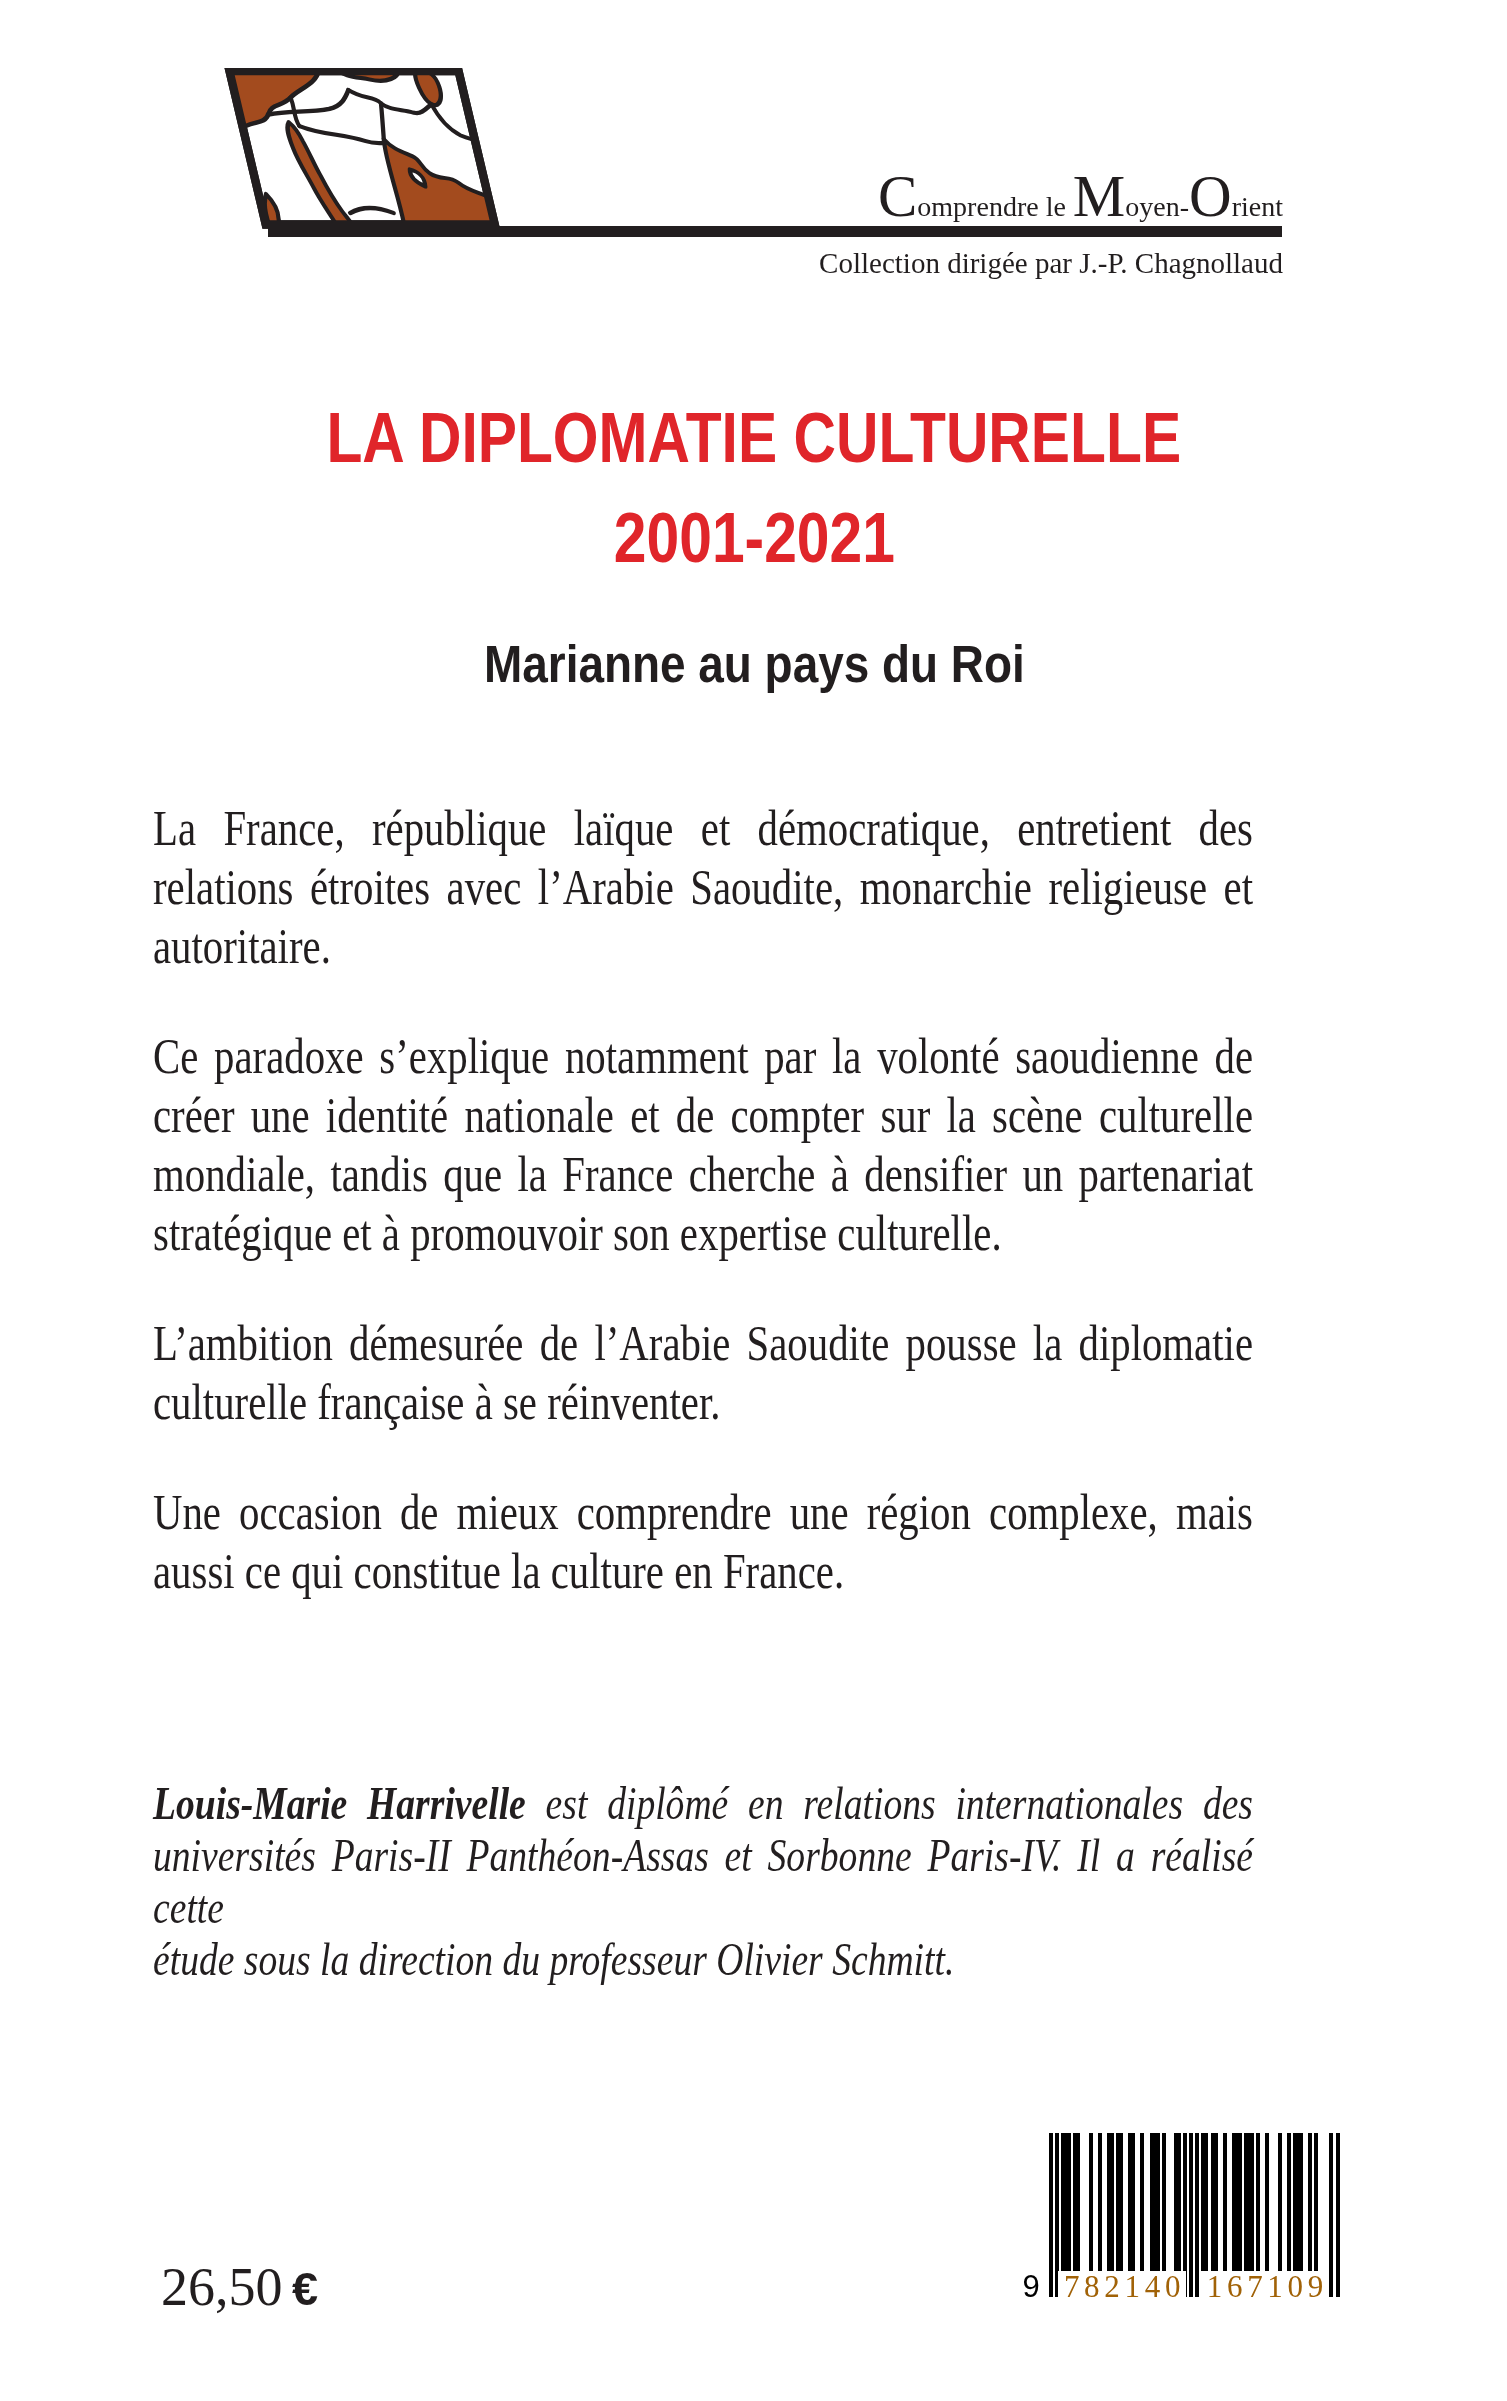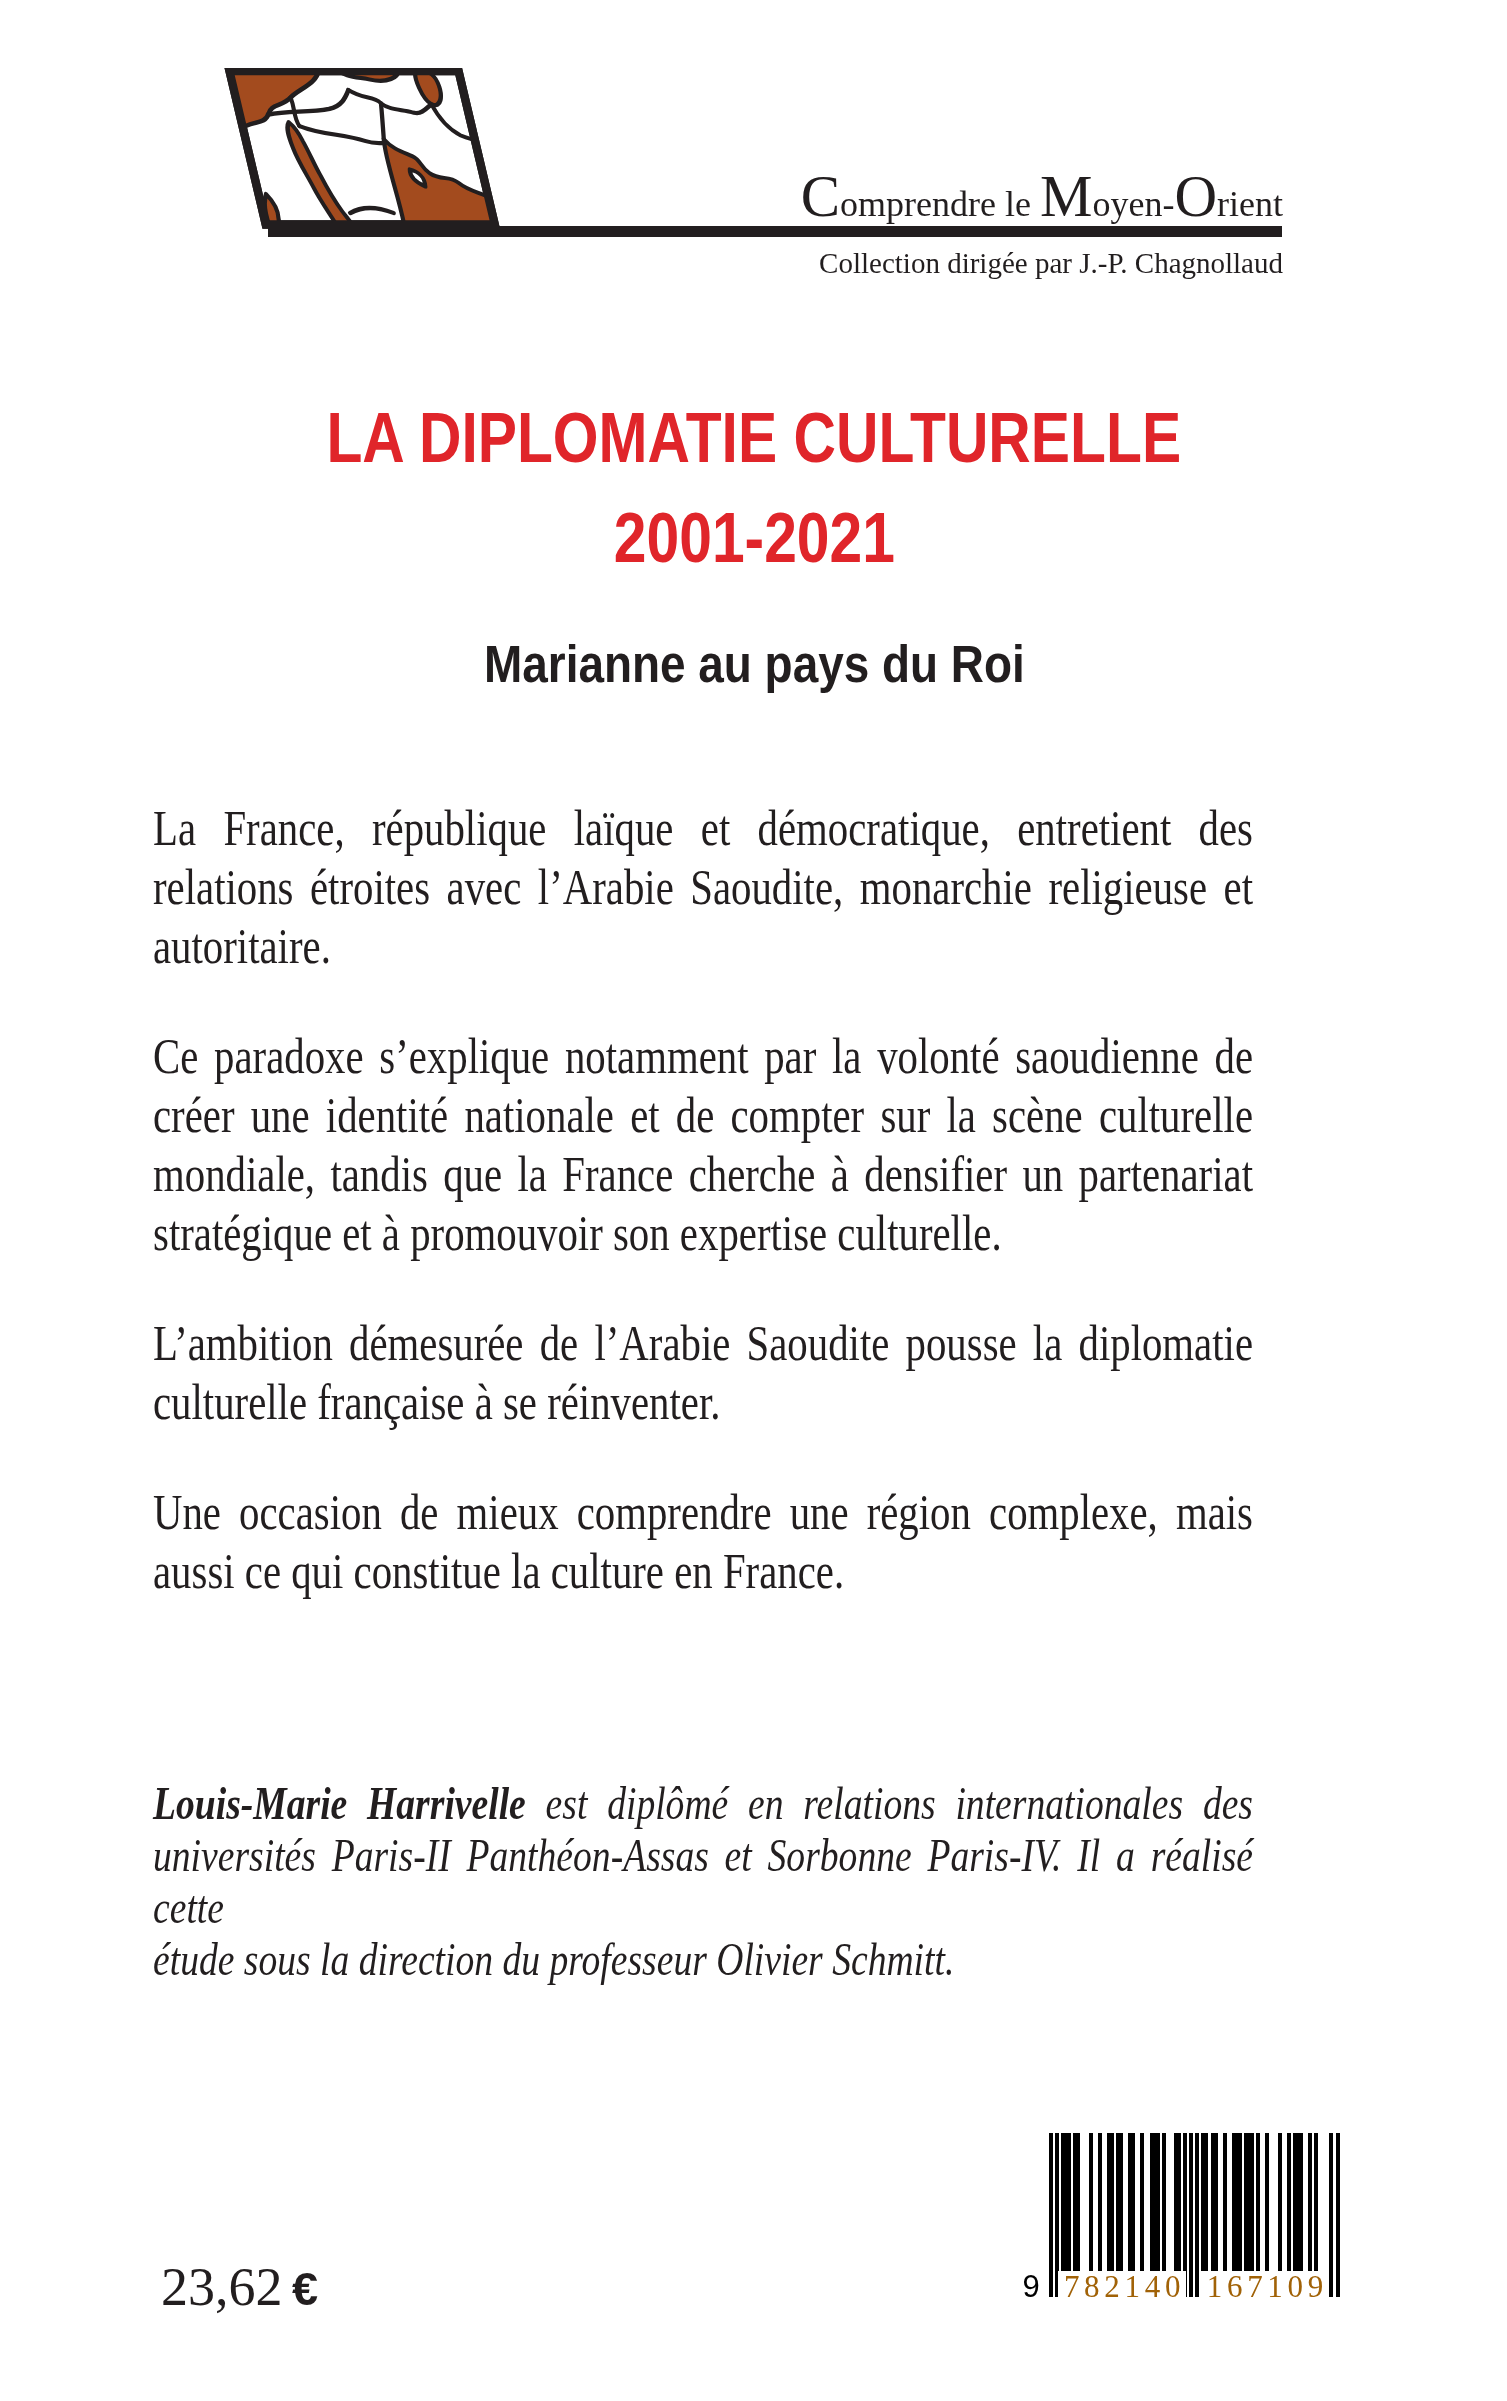--- a/index.html
+++ b/index.html
@@ -9,21 +9,21 @@
     font-family:"Liberation Serif",serif;color:var(--ink,#221e1f);
   }
   
   .map-logo{position:absolute;left:220px;top:68px;width:284px;height:167px;}
   .rule{position:absolute;left:268px;top:226px;width:1014px;height:11.4px;background:var(--ink,#221e1f);}
   .collection-name{
     position:absolute;top:167px;right:225px;white-space:nowrap;
     line-height:59px;text-align:right;
   }
   .cap-big{font-size:59px;}
-  .cap-small{font-size:36px;}
+  .cap-small{font-size:28px;}
   .collection-dir{
     position:absolute;top:242px;right:225px;white-space:nowrap;
     font-size:29px;line-height:42px;
   }
   
   .title-block{position:absolute;left:0;top:398px;width:1508px;text-align:center;}
   .title-line{line-height:81px;text-align:center;}
   .title-line span{
     display:inline-block;white-space:nowrap;
     font-family:"Liberation Sans",sans-serif;font-weight:bold;
@@ -150,21 +150,21 @@
     <div class="jline">
       <span class="bio-name">Louis-Marie Harrivelle</span><span> est diplômé en relations internationales des</span>
     </div>
     <div>
         <div class="jline">universités Paris-II Panthéon-Assas et Sorbonne Paris-IV. Il a réalisé cette</div>
         <div class="jline jlast">étude sous la direction du professeur Olivier Schmitt.</div>
       </div>
   </div>
 
   <div class="price">
-    <span>23,62</span><span class="euro">€</span>
+    <span>26,50</span><span class="euro">€</span>
   </div>
 
   <div class="barcode">
     <div class="bars">
         <div class="bar" style="left: 0px; width: 3.5px;"></div>
         <div class="bar" style="left: 6.1px; width: 3.5px;"></div>
         <div class="bar" style="left: 12.2px; width: 9.6px;"></div>
         <div class="bar" style="left: 24.4px; width: 6.5px;"></div>
         <div class="bar" style="left: 40px; width: 3.5px;"></div>
         <div class="bar" style="left: 49px; width: 3.5px;"></div>

